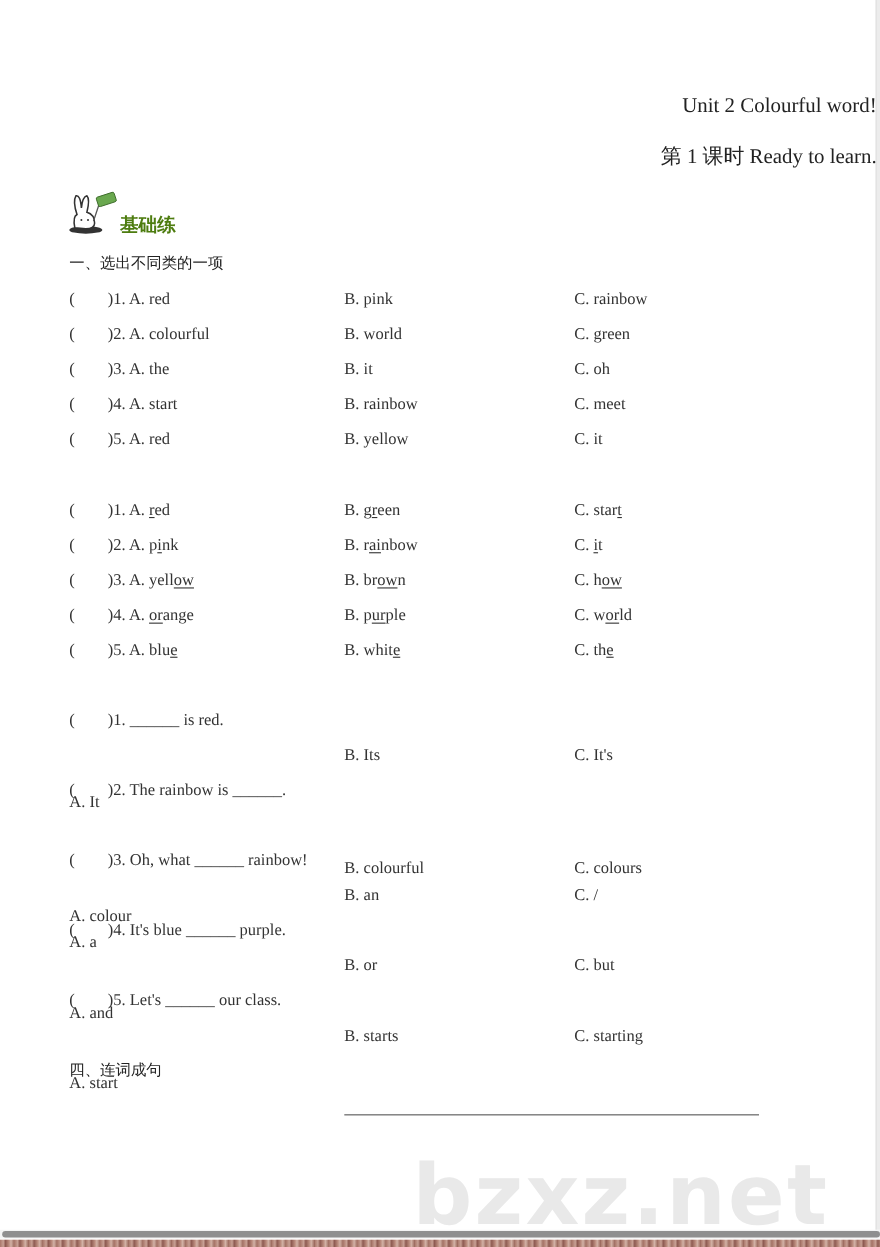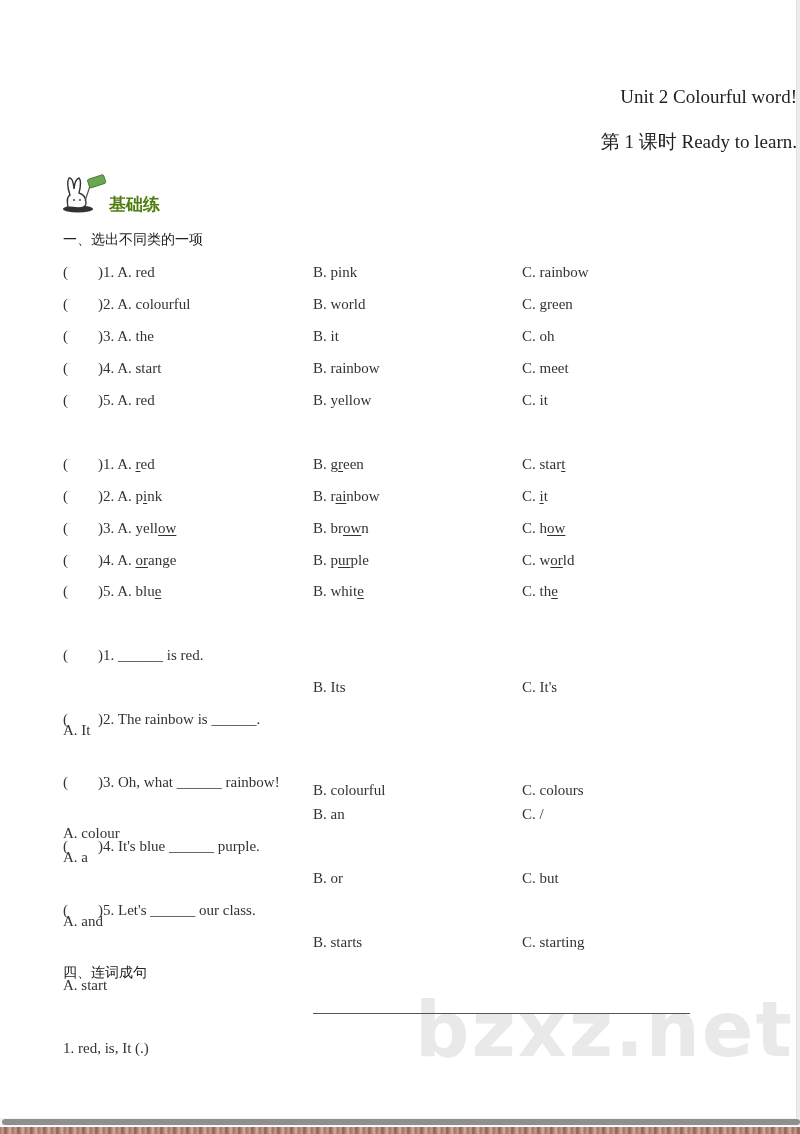--- a/index.html
+++ b/index.html
@@ -22,21 +22,21 @@
   .col { position: absolute; top: 0; white-space: nowrap; }
   .paren { left: 63px; }
   .colA { left: 98px; }
   .colA-plain { left: 63px; margin-top: 43px; }
   .colB { left: 313px; }
   .colC { left: 522px; }
   .u { text-decoration: underline; text-underline-offset: 2px; }
 
   .answer-line { position: absolute; left: 313px; top: 1013px; width: 377px; height: 1px; background: #555; }
 
-  .watermark { position: absolute; left: 375px; top: 985px; font-family: "DejaVu Sans", "Liberation Sans", sans-serif; font-weight: bold; font-size: 76px; color: #e9e9e9; letter-spacing: 2px; z-index: 0; margin-left: 40px; }
+  .watermark { position: absolute; left: 375px; top: 1042px; font-family: "DejaVu Sans", "Liberation Sans", sans-serif; font-weight: bold; font-size: 76px; color: #e9e9e9; letter-spacing: 2px; z-index: 0; }
   .content { position: absolute; inset: 0; z-index: 1; }
 
   .scrollbar-track { position: absolute; left: 0; top: 1118px; width: 800px; height: 8px; background: #f4f4f4; }
   .scrollbar-thumb { position: absolute; left: 2px; top: 1119px; width: 798px; height: 6px; background: #8f8f8f; border-radius: 3px; }
   .texture { position: absolute; left: 0; top: 1127px; width: 800px; height: 7px;
     background: repeating-linear-gradient(90deg, #a9776a 0px, #c7a094 3px, #8e5b52 5px, #b98a7c 8px, #d2b2a6 10px, #9c6a5e 13px); }
 </style>
 </head>
 <body>
 
@@ -172,21 +172,18 @@
     <span class="col paren">(</span>
     <span class="col colA">)5. Let's ______ our class.</span>
   </div>
   <div class="row" style="top:934px;">
     <span class="col colA-plain">A. start</span>
     <span class="col colB">B. starts</span>
     <span class="col colC">C. starting</span>
   </div>
 
   <div class="sec-head" style="top:964px;">四、连词成句</div>
-  <div class="row" style="top:997px;">
-    <span class="col colA-plain">1.   red, is, It (.)</span>
-  </div>
   <div class="answer-line"></div>
 </div>
 
 <div class="scrollbar-track"></div>
 <div class="scrollbar-thumb"></div>
 <div class="texture"></div>
 
 </body></html>

